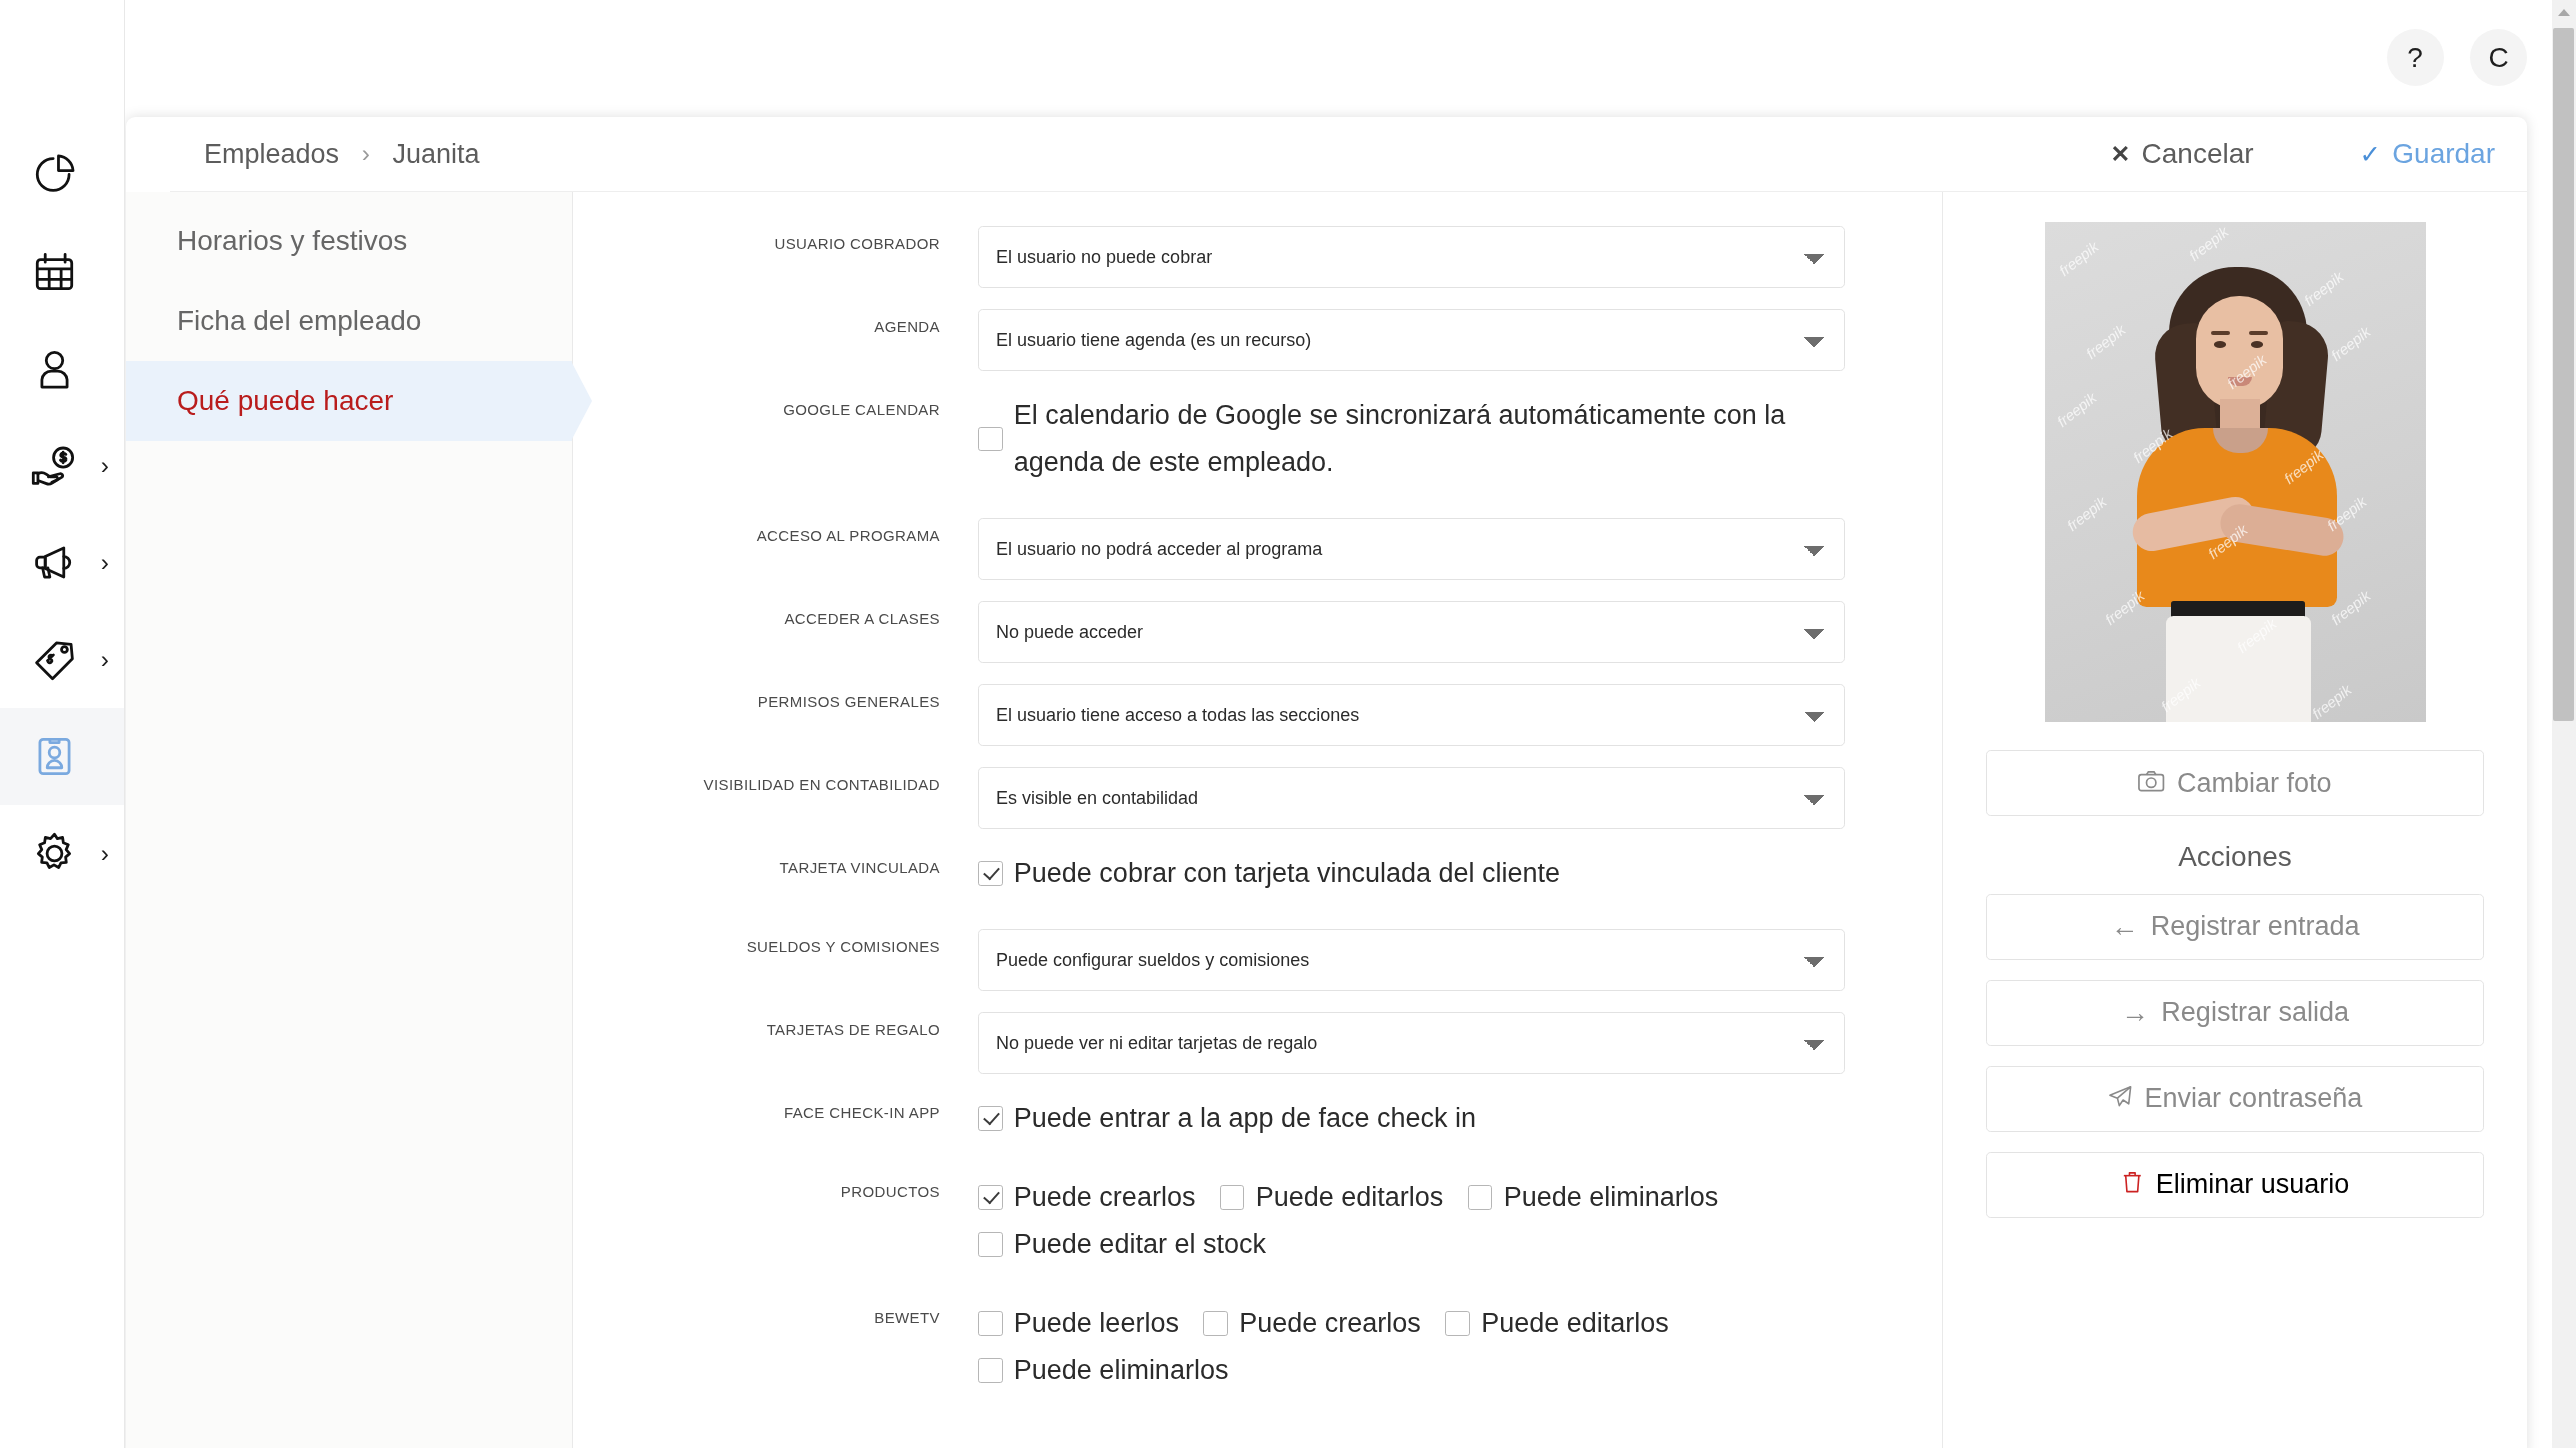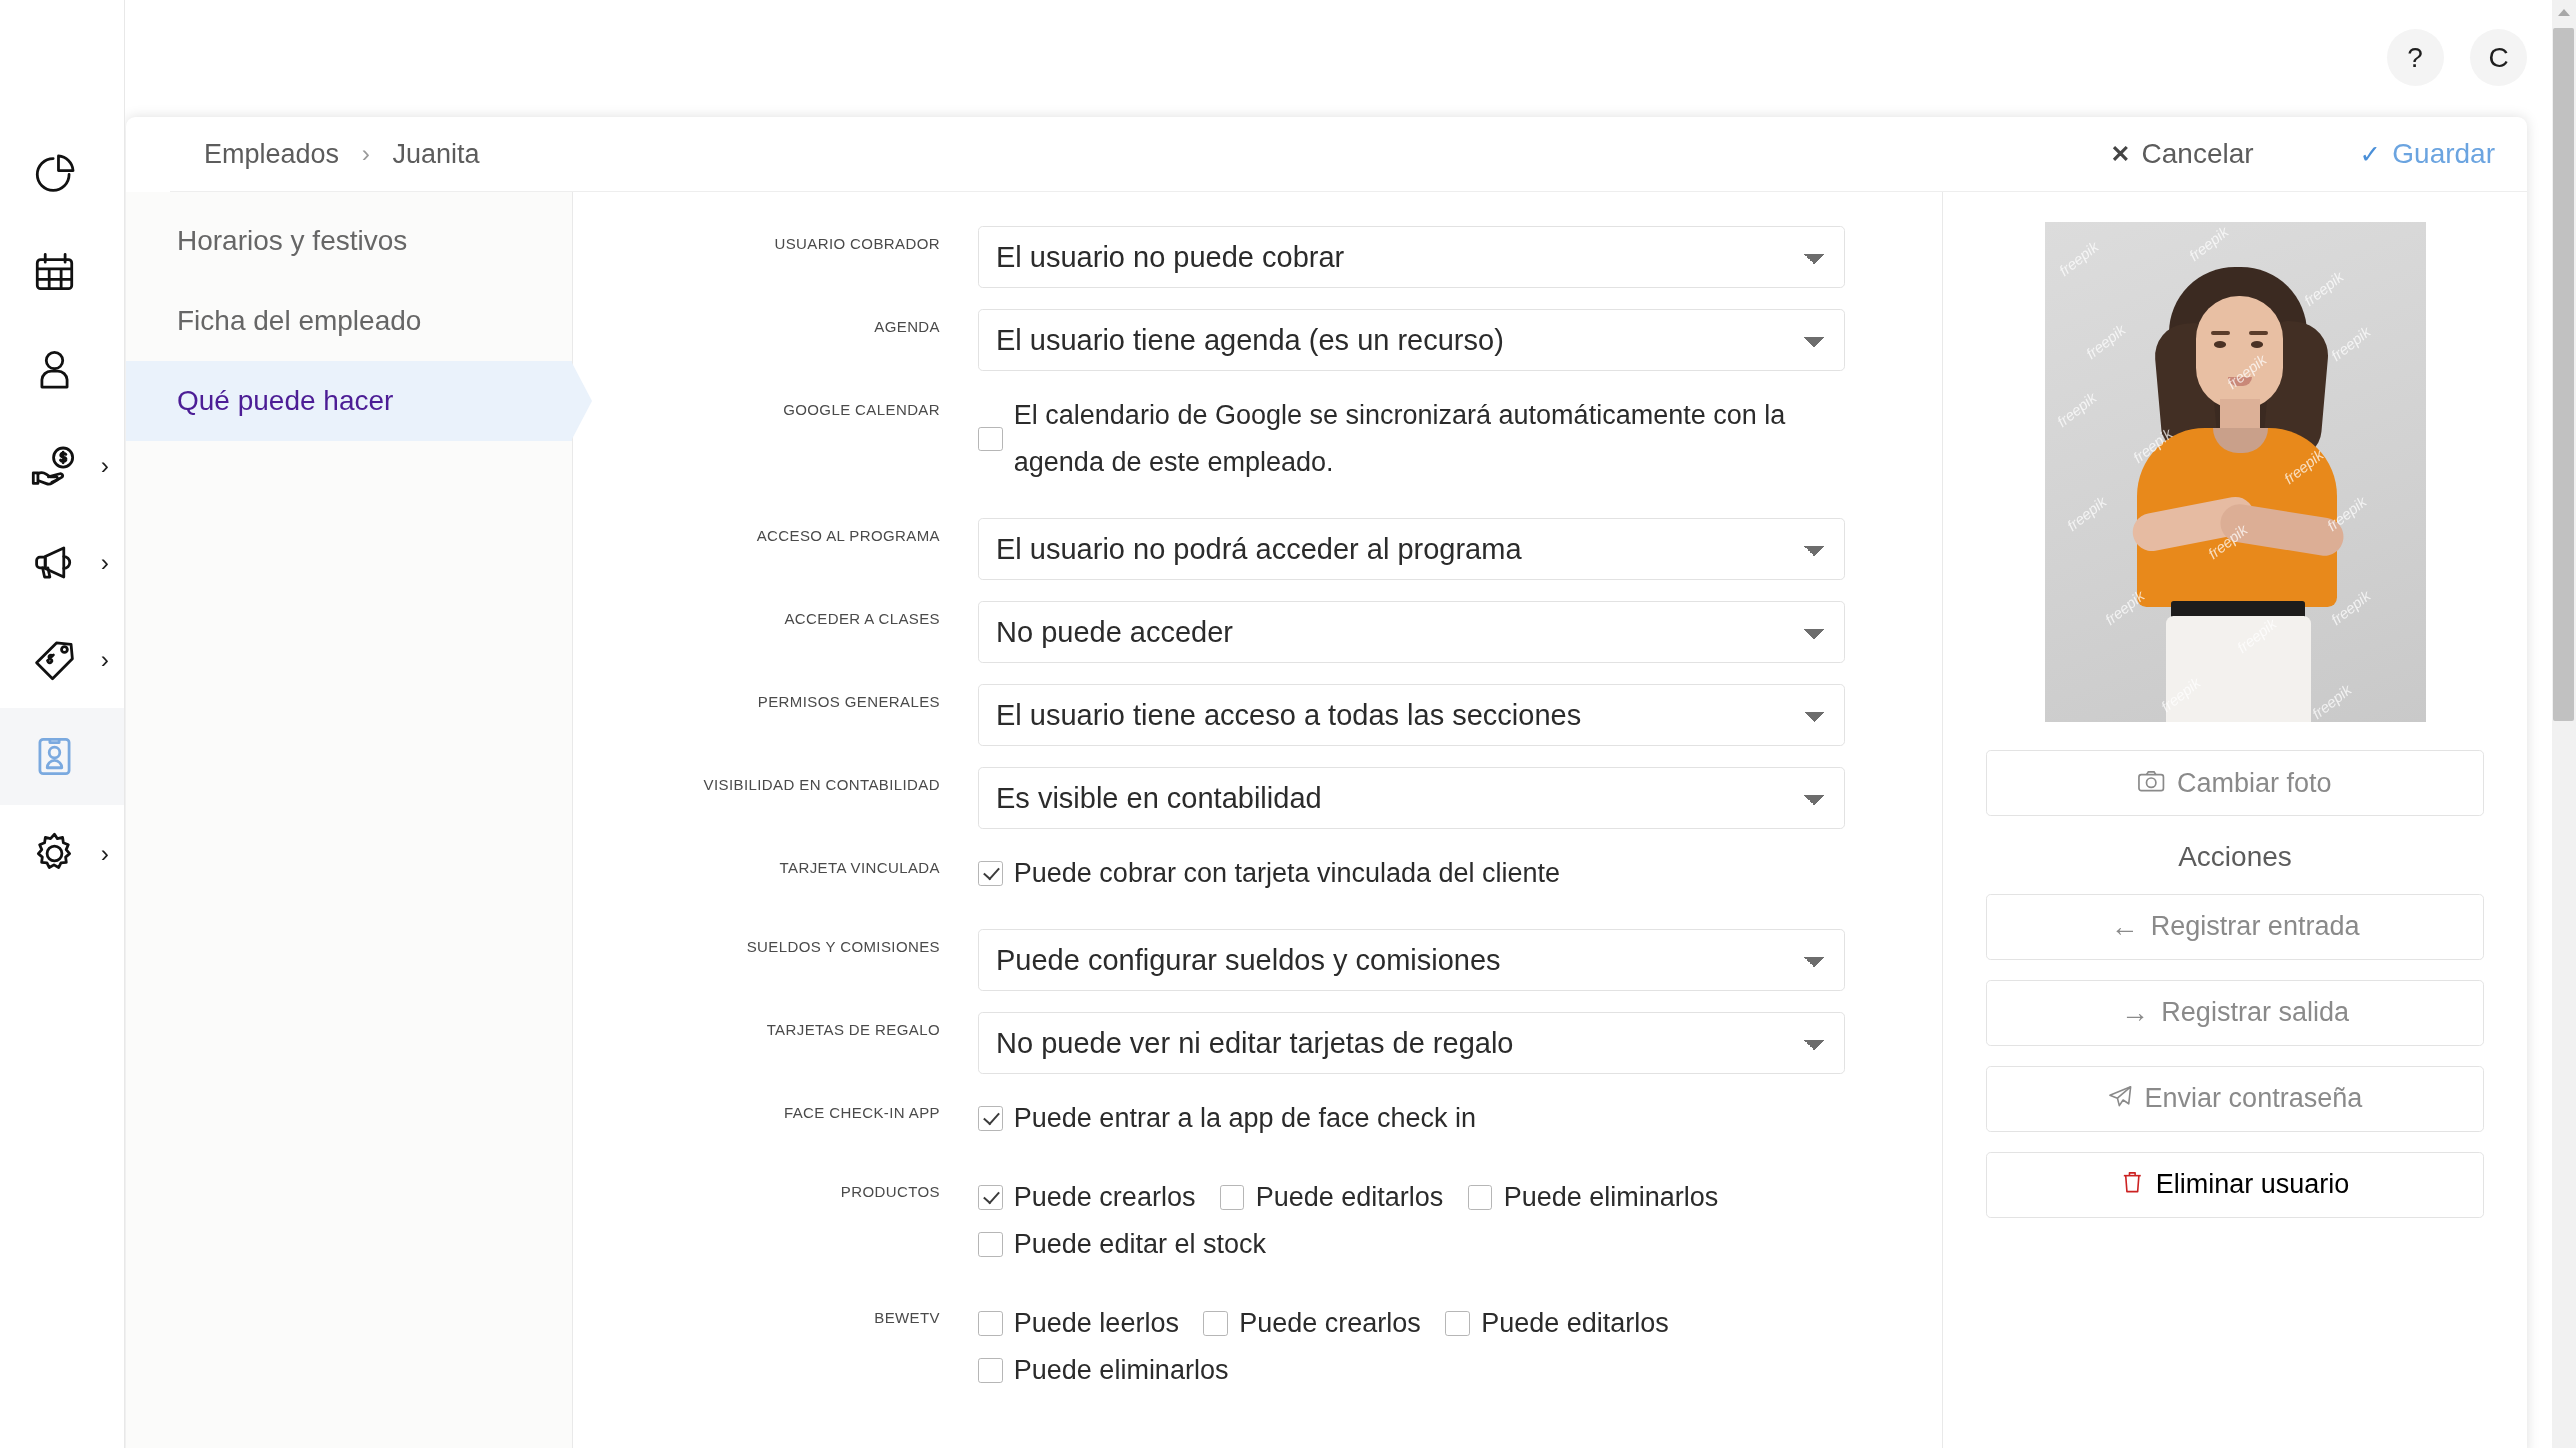--- a/index.html
+++ b/index.html
@@ -130,21 +130,21 @@
   .subnav-item {
     position: relative;
     height: 80px;
     display: flex; align-items: center;
     padding-left: 51px;
     font-size: 28px; color: #666666;
     cursor: pointer;
   }
   .subnav-item.active {
     background: #eaf2fb;
-    color: #4c1d95;
+    color: #b91c1c;
   }
   .subnav-item.active::after {
     content: "";
     position: absolute;
     right: -20px; top: 50%;
     transform: translateY(-50%);
     width: 0; height: 0;
     border-top: 40px solid transparent;
     border-bottom: 40px solid transparent;
     border-left: 21px solid #eaf2fb;
@@ -175,21 +175,21 @@
     text-transform: uppercase;
   }
   .fcontrol { flex: 1 1 auto; padding-right: 47px; }
 
   select.fselect {
     -webkit-appearance: none; appearance: none;
     width: 867px; height: 62px;
     border: 0.9px solid #e2e2e2; border-radius: 4.7px;
     background: #ffffff;
     padding: 0 51px 0 17px;
-    font-size: 29px; color: #2b2b2b;
+    font-size: 18px; color: #2b2b2b;
     font-family: "Liberation Sans", sans-serif;
     cursor: pointer;
     background-image:
       linear-gradient(45deg, transparent 50%, #6d6d6d 50%),
       linear-gradient(135deg, #6d6d6d 50%, transparent 50%);
     background-position:
       calc(100% - 30px) 27px,
       calc(100% - 20px) 27px;
     background-size: 10.4px 10.4px, 10.4px 10.4px;
     background-repeat: no-repeat;

